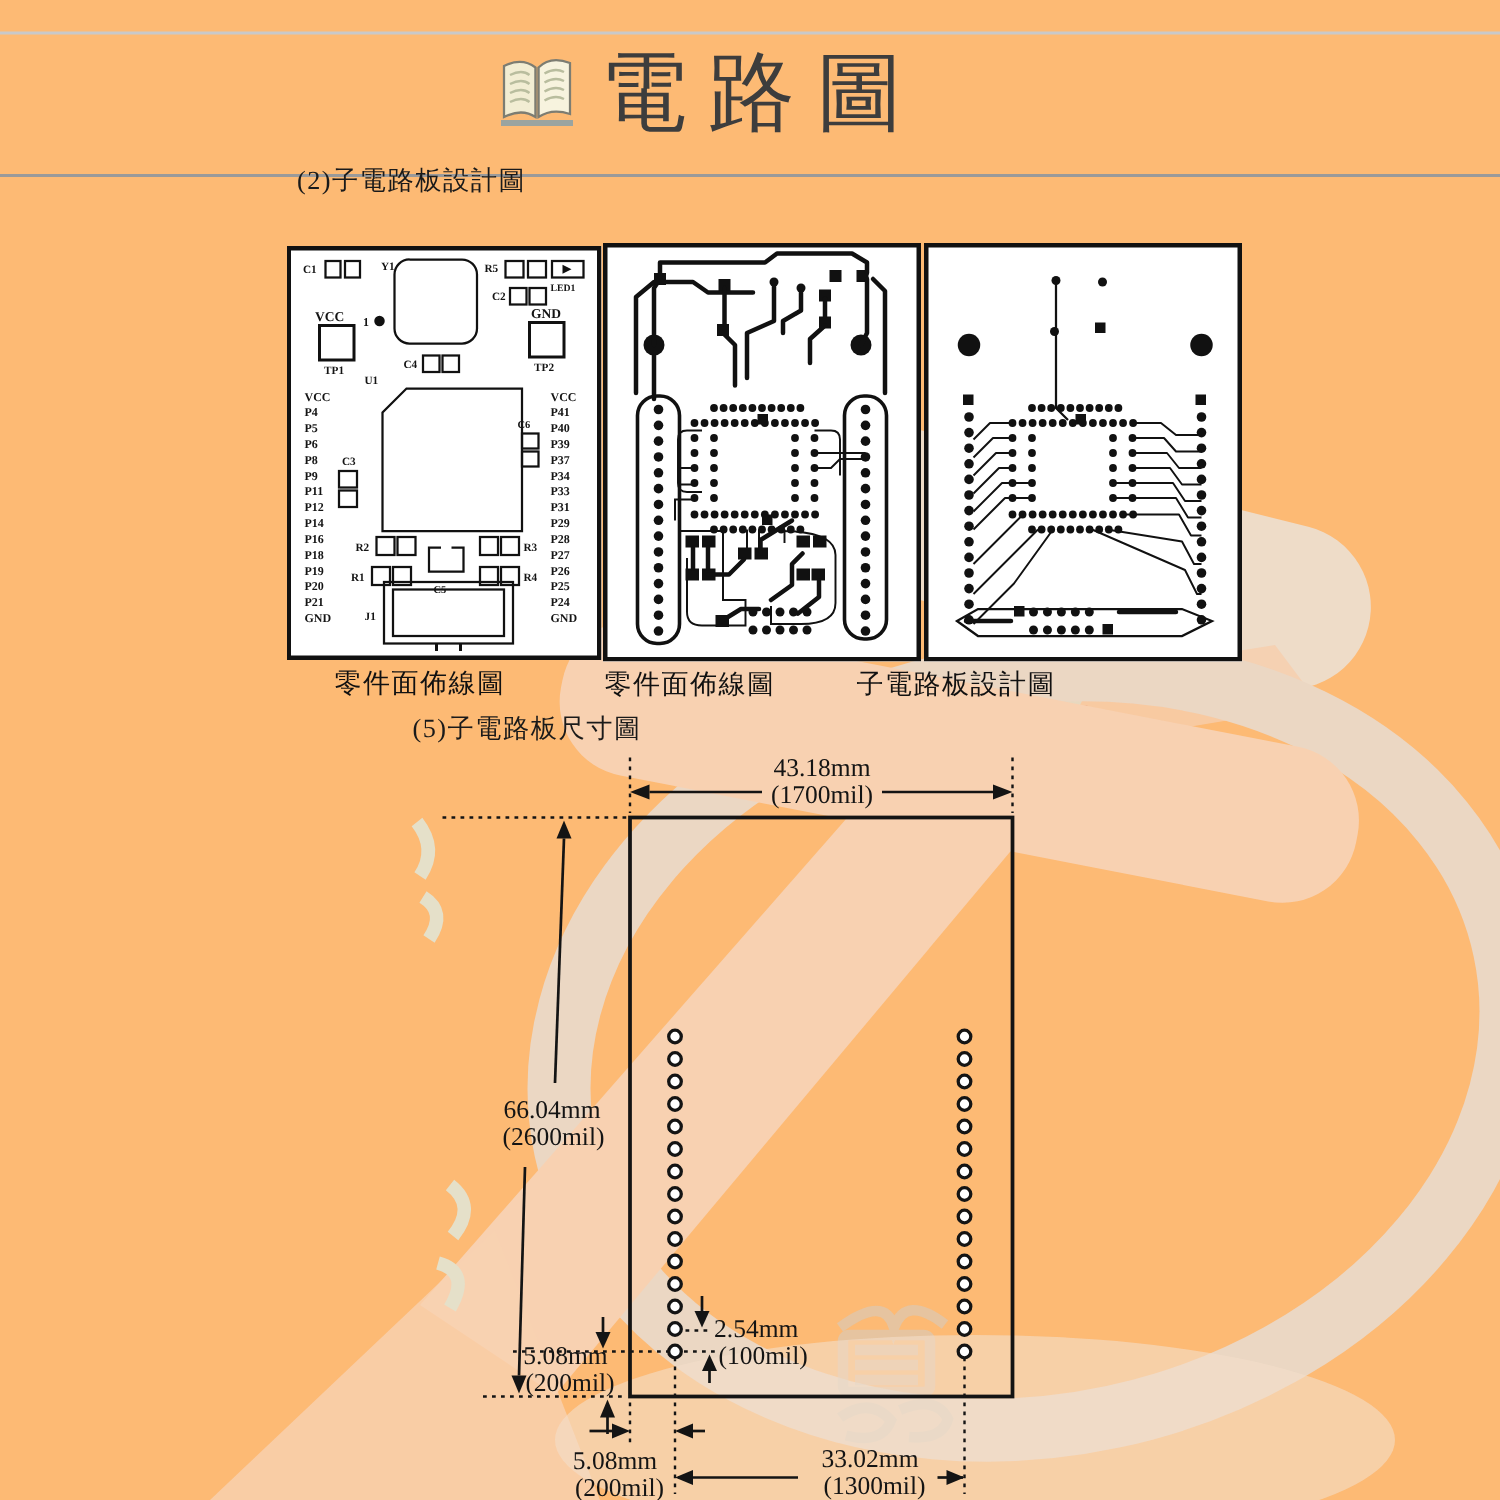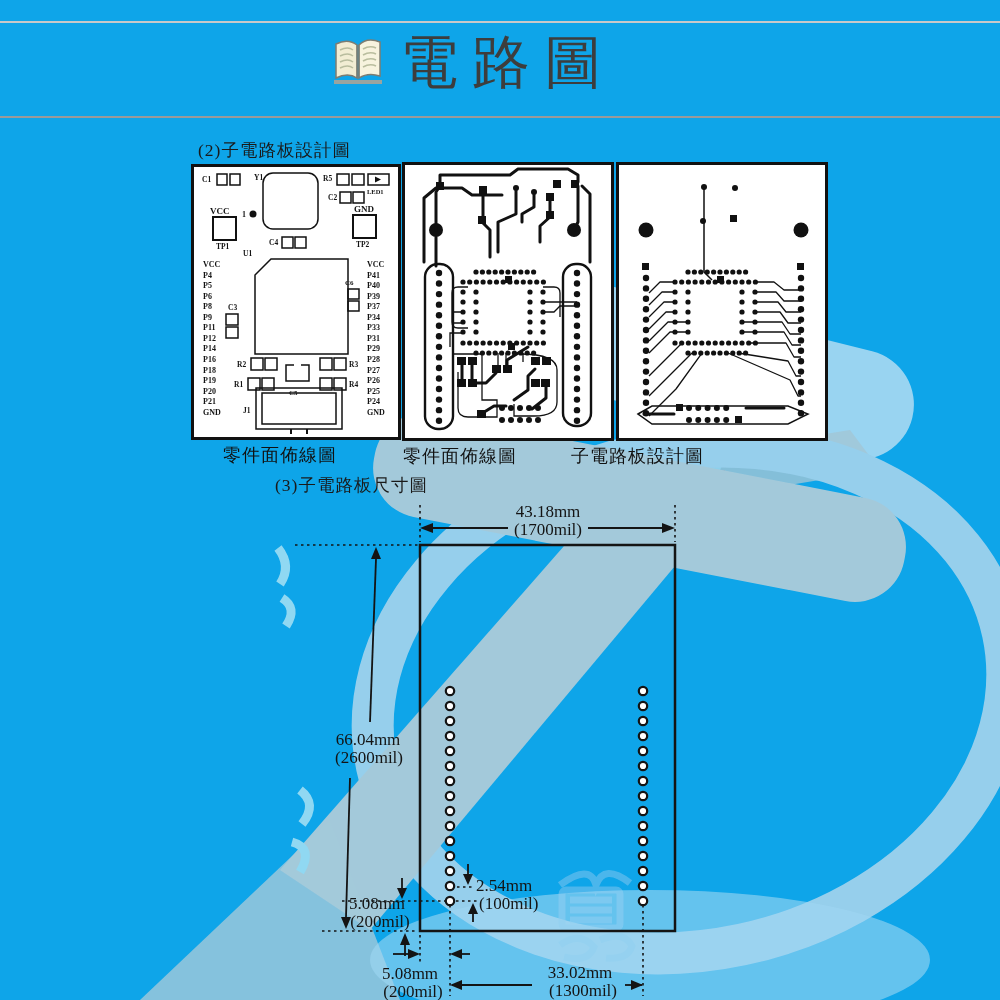--- a/index.html
+++ b/index.html
@@ -1,16 +1,16 @@
 <!DOCTYPE html>
 <html><head>
 <meta charset="utf-8">
 <style>
   html,body{margin:0;padding:0;background:#fff;}
-  #page{position:relative;width:1000px;height:1000px;background:#0ea5e9;overflow:hidden;
+  #page{position:relative;width:1000px;height:1000px;background:#fdba74;overflow:hidden;
         font-family:"Liberation Serif",serif;color:#1c1c1c;}
   .abs{position:absolute;}
   #title-row{position:absolute;left:330px;top:33px;display:flex;align-items:center;gap:14px;}
   #page-title{font-family:"Liberation Sans",sans-serif;font-size:58px;font-weight:500;
               color:#3d3d3d;letter-spacing:14px;line-height:1;}
   .rule{position:absolute;left:0;width:1000px;background:#c9c9c9;height:2px;}
   .rule2{background:#9a9a9a;}
   .section-label{position:absolute;font-size:17.5px;color:#1a1a1a;letter-spacing:1px;}
   .caption{position:absolute;font-size:18px;color:#111;letter-spacing:1px;}
   svg text{font-family:"Liberation Sans",sans-serif;fill:#111;}
@@ -51,21 +51,21 @@
       <path d="M6,8 Q18,2 27,9 L27,42 Q18,36 6,42 Z" fill="#f2edd3" stroke="#7d7d72" stroke-width="1.5"></path>
       <path d="M50,6 Q37,1 29,9 L29,42 Q38,36 50,40 Z" fill="#f7f3de" stroke="#7d7d72" stroke-width="1.5"></path>
       <path d="M10,14 q8,-4 13,0 M10,20 q8,-4 13,0 M10,26 q8,-4 13,0 M10,32 q8,-4 13,0" stroke="#b9bd9e" stroke-width="1.6" fill="none"></path>
       <path d="M33,13 q7,-4 13,-1 M33,19 q7,-4 13,-1 M33,25 q7,-4 13,-1 M33,31 q7,-4 13,-1" stroke="#b9bd9e" stroke-width="1.6" fill="none"></path>
       <path d="M27,9 L27,42 M29,9 L29,42" stroke="#7d7d72" stroke-width="1"></path>
     </svg>
     <div id="page-title">電路圖</div>
   </div>
   <div class="rule rule2" style="top:116px;"></div>
 
-  <div class="section-label" style="left:198px;top:138px;">(2)子電路板設計圖</div>
+  <div class="section-label" style="left:198px;top:108px;">(2)子電路板設計圖</div>
 
   <svg class="pcb dimfig" style="left:191px;top:164px;" width="210" height="276" viewBox="0 0 210 276">
     <rect x="1.5" y="1.5" width="207" height="273" fill="#fff" stroke="#111" stroke-width="3"></rect>
     <g font-family="Liberation Sans, sans-serif" font-size="7.5" font-weight="bold">
       <text x="11" y="18">C1</text>
       <text x="63" y="16">Y1</text>
       <text x="132" y="17">R5</text>
       <text x="176" y="30" font-size="6.5">LED1</text>
       <text x="137" y="36">C2</text>
       <text x="19" y="50" font-size="9">VCC</text>
@@ -534,21 +534,21 @@
       <rect x="60" y="242" width="7" height="7" fill="#111"></rect>
       <rect x="119" y="254" width="7" height="7" fill="#111"></rect>
       <path d="M28,252 H58 M130,246 H168" stroke="#111" stroke-width="3" stroke-linecap="round"></path>
     </g>
   </svg>
 
   <div class="caption" style="left:223px;top:443px;">零件面佈線圖</div>
   <div class="caption" style="left:403px;top:444px;font-family:Liberation Mono, monospace;">零件面佈線圖</div>
   <div class="caption" style="left:571px;top:444px;">子電路板設計圖</div>
 
-  <div class="section-label" style="left:275px;top:473px;">(3)子電路板尺寸圖</div>
+  <div class="section-label" style="left:275px;top:473px;">(5)子電路板尺寸圖</div>
 
   <svg class="abs dimfig" style="left:280px;top:490px;" width="440" height="510" viewBox="0 0 440 510">
     <g stroke="#141414" fill="none">
 
       <rect x="140" y="55" width="255" height="386" stroke-width="2.5"></rect>
 
       <g stroke-width="1.6" stroke-dasharray="2.5,3.5">
         <path d="M140,15 V52 M395,15 V52"></path>
         <path d="M15,55 H138"></path>
         <path d="M42,441 H138"></path>

